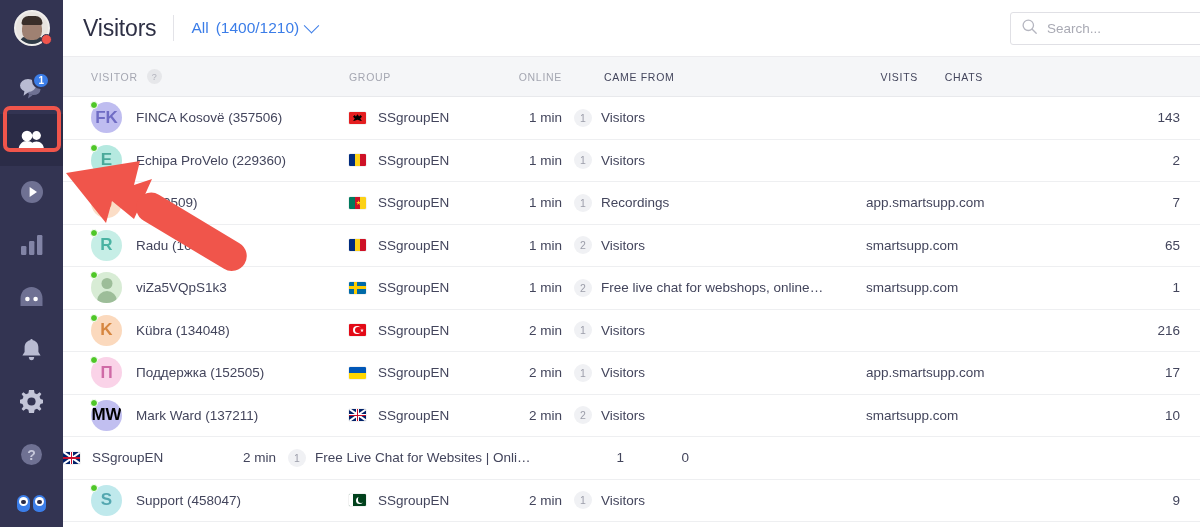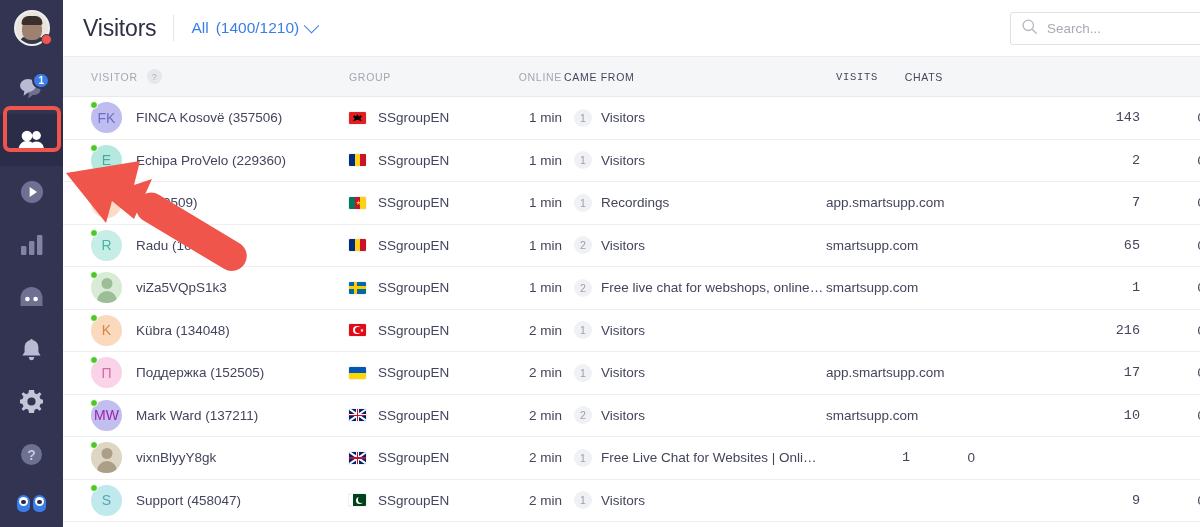--- a/index.html
+++ b/index.html
@@ -168,41 +168,41 @@
     font-size: 13.5px; color: #43455c;
     background: #fff;
     cursor: pointer;
   }
 
   
   .c-visitor { width: 286px; flex: 0 0 286px; display: flex; align-items: center; padding-left: 28px; }
   .c-group   { width: 155px; flex: 0 0 155px; display: flex; align-items: center; gap: 12px; }
   .c-online  { width: 58px;  flex: 0 0 58px;  text-align: right; }
   .c-page    { width: 262px; flex: 0 0 262px; display: flex; align-items: center; gap: 9px; padding-left: 12px; }
-  .c-from    { width: 230px; flex: 0 0 230px; padding-left: 2px; }
-  .c-visits  { width: 86px;  flex: 0 0 86px;  text-align: right; font-family: Liberation Mono, monospace; }
+  .c-from    { width: 230px; flex: 0 0 230px; padding-left: 2px; margin-left: 40px; }
+  .c-visits  { width: 86px;  flex: 0 0 86px;  text-align: right; }
   .c-chats   { width: 65px;  flex: 0 0 65px;  text-align: right; }
 
   .table-head .c-visitor { padding-left: 28px; gap: 9px; }
   .table-head .c-page { padding-left: 12px; }
 
   .help-dot {
     width: 15px; height: 15px; border-radius: 50%;
     background: #e6e7ea; color: #b0b1bb;
     font-size: 9px; display: flex; align-items: center; justify-content: center;
     letter-spacing: 0;
     cursor: pointer;
   }
 
   
   .av-wrap { position: relative; width: 31px; height: 31px; flex: 0 0 31px; margin-right: 14px; }
   .av {
     width: 31px; height: 31px; border-radius: 50%;
     display: flex; align-items: center; justify-content: center;
-    font-size: 14px; font-weight: normal;
+    font-size: 17px; font-weight: bold;
     overflow: hidden; position: relative;
   }
   .av .anon-head {
     position: absolute; top: 6px; left: 50%; transform: translateX(-50%);
     width: 11px; height: 11px; border-radius: 50%;
   }
   .av .anon-body {
     position: absolute; bottom: 0; left: 50%; transform: translateX(-50%);
     width: 20px; height: 12px; border-radius: 10px 10px 0 0;
   }
@@ -570,21 +570,21 @@
             <span class="pagelabel">Visitors</span>
           </div>
           <div class="c-from">app.smartsupp.com</div>
           <div class="c-visits">17</div>
           <div class="c-chats">0</div>
         </div>
         <div class="row">
           <div class="c-visitor">
             <div class="av-wrap">
               <div class="av" style="background:#c1bff0">
-                <span style="color:#a21caf">MW</span>
+                <span style="color:#000000">MW</span>
               </div>
               <span class="online-dot"></span>
             </div>
             <span class="vname">Mark Ward (137211)</span>
           </div>
           <div class="c-group">
             <span class="flag">
               <div style="inset:0;background:#012169"></div>
               <div style="left:-2px;top:5px;width:22px;height:2.2px;background:#fff;transform:rotate(35deg)"></div>
               <div style="left:-2px;top:5px;width:22px;height:2.2px;background:#fff;transform:rotate(-35deg)"></div>
@@ -598,30 +598,20 @@
           <div class="c-online">2 min</div>
           <div class="c-page">
             <span class="pagecount">2</span>
             <span class="pagelabel">Visitors</span>
           </div>
           <div class="c-from">smartsupp.com</div>
           <div class="c-visits">10</div>
           <div class="c-chats">0</div>
         </div>
         <div class="row">
-          <div class="c-visitor">
-            <div class="av-wrap">
-              <div class="av" style="background:#ded5c3">
-                <div class="anon-body" style="background:#ab9f88"></div>
-                <div class="anon-head" style="background:#ab9f88"></div>
-              </div>
-              <span class="online-dot"></span>
-            </div>
-            <span class="vname">vixnBlyyY8gk</span>
-          </div>
           <div class="c-group">
             <span class="flag">
               <div style="inset:0;background:#012169"></div>
               <div style="left:-2px;top:5px;width:22px;height:2.2px;background:#fff;transform:rotate(35deg)"></div>
               <div style="left:-2px;top:5px;width:22px;height:2.2px;background:#fff;transform:rotate(-35deg)"></div>
               <div style="left:0;top:4.8px;width:100%;height:2.4px;background:#fff"></div>
               <div style="left:7.3px;top:0;width:2.4px;height:100%;background:#fff"></div>
               <div style="left:0;top:5.3px;width:100%;height:1.5px;background:#c8102e"></div>
               <div style="left:7.75px;top:0;width:1.5px;height:100%;background:#c8102e"></div>
             </span>

